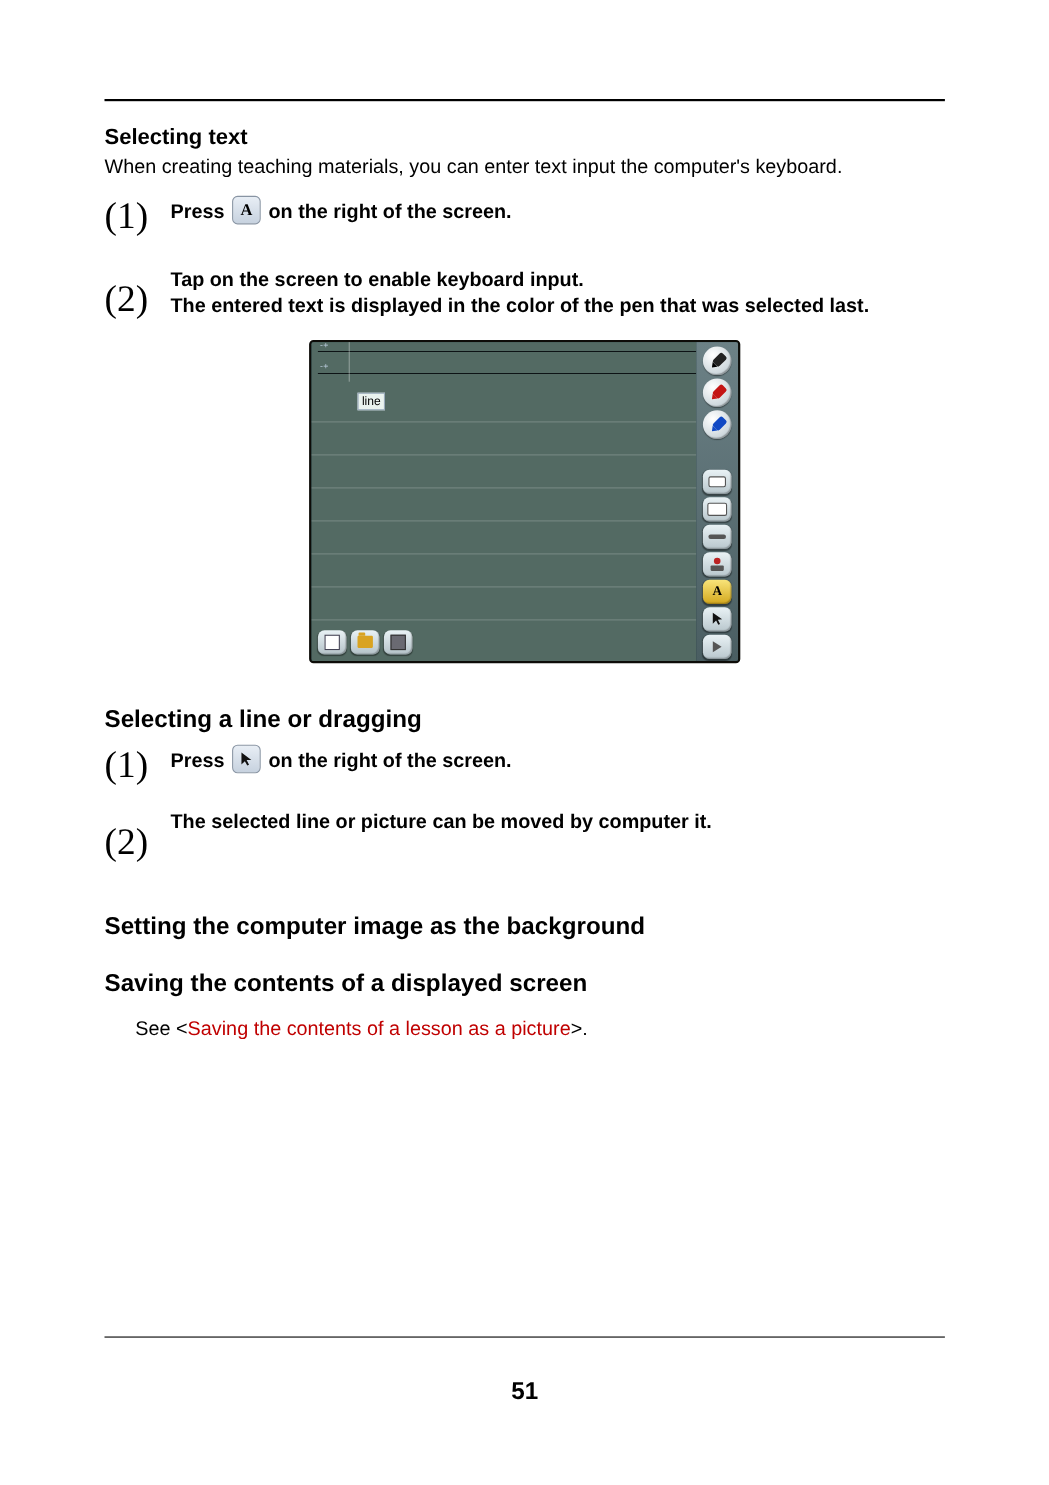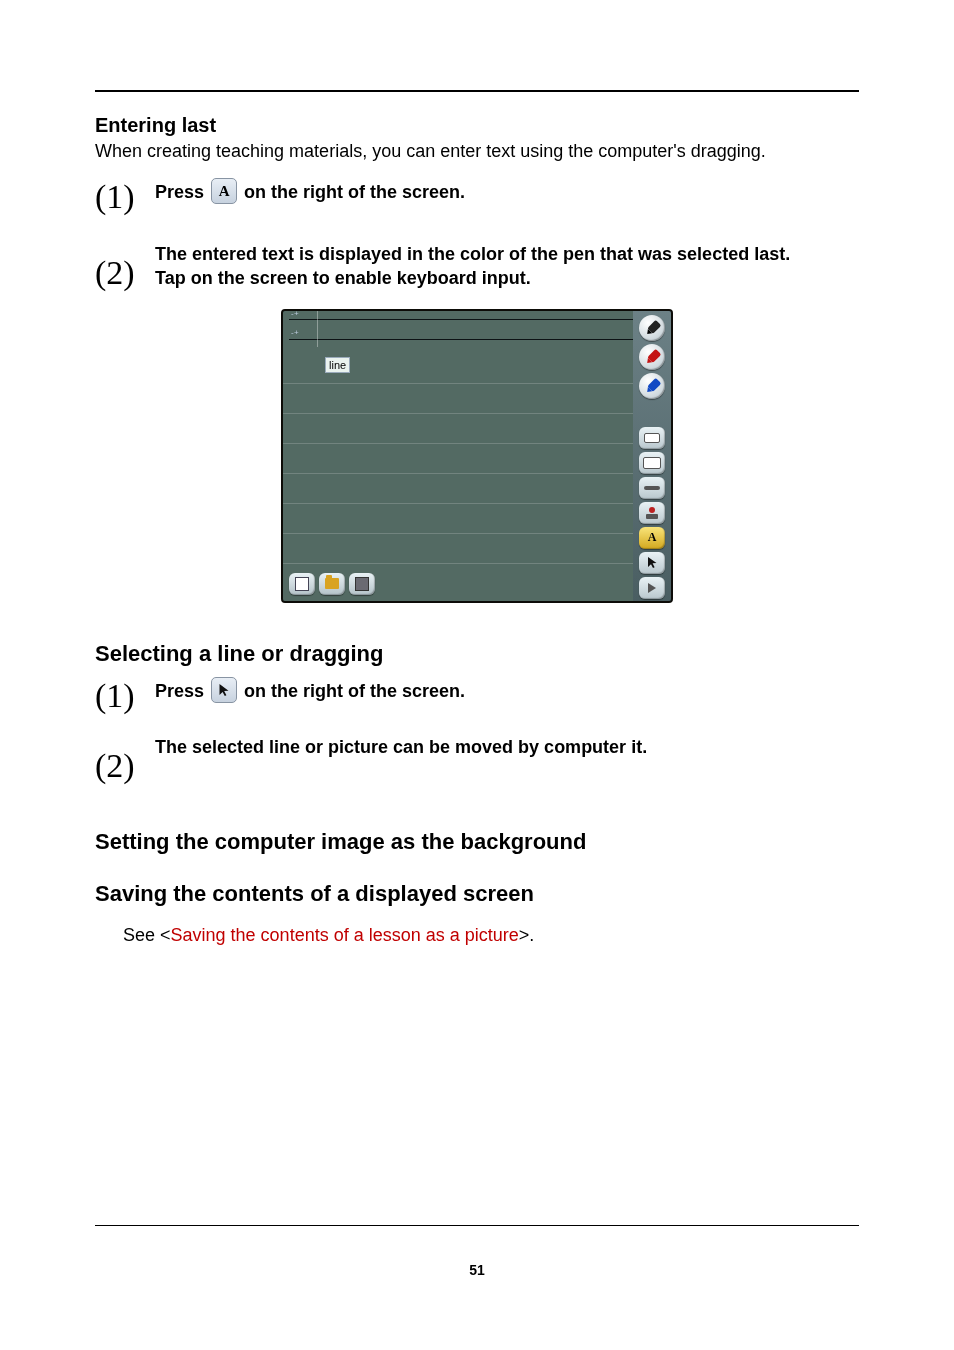--- a/index.html
+++ b/index.html
@@ -185,45 +185,45 @@
   .stamp-ic::after{content:"";position:absolute;left:0;top:7px;width:12px;height:5px;background:#555;border-radius:1px;}
   .arrow-ic svg { display:block; }
   .play { width:0;height:0;border-top:5px solid transparent;border-bottom:5px solid transparent;border-left:8px solid #555; }
 
   
   .footer {
     position: absolute; left: 95px; right: 95px; bottom: 72px;
     text-align: center;
   }
   .footer .fline { border-top: 1.5px solid #000; margin-bottom: 6px; }
-  .footer .pg { font-size: 14px; font-weight: bold; margin-top: 36px; }
+  .footer .pg { font-size: 22px; font-weight: bold; margin-top: 36px; }
 </style>
 </head>
 <body>
 
 <div class="page">
   <div class="hr"></div>
 
-  <p class="h-title">Entering last</p>
-  <p class="h-sub">When creating teaching materials, you can enter text using the computer's dragging.</p>
+  <p class="h-title">Selecting text</p>
+  <p class="h-sub">When creating teaching materials, you can enter text input the computer's keyboard.</p>
 
   <div class="step">
     <div class="num">(1)</div>
     <div class="body">
       <span>Press </span>
       <span class="icon-box text-tool">A</span>
       <span> on the right of the screen.</span>
     </div>
   </div>
 
   <div class="step" style="margin-top:28px;">
     <div class="num" style="padding-top:14px;">(2)</div>
     <div class="body">
+      <div>Tap on the screen to enable keyboard input.</div>
       <div>The entered text is displayed in the color of the pen that was selected last.</div>
-      <div>Tap on the screen to enable keyboard input.</div>
     </div>
   </div>
 
   <div class="figure">
     <div class="fig-canvas">
       <div class="topline1"></div>
       <div class="tl-tick" style="top:-2px;">- +</div>
       <div class="topline2"></div>
       <div class="tl-tick" style="top:17px;">- +</div>
       <div class="vrule" style="left:34px;top:0;height:36px;"></div>

